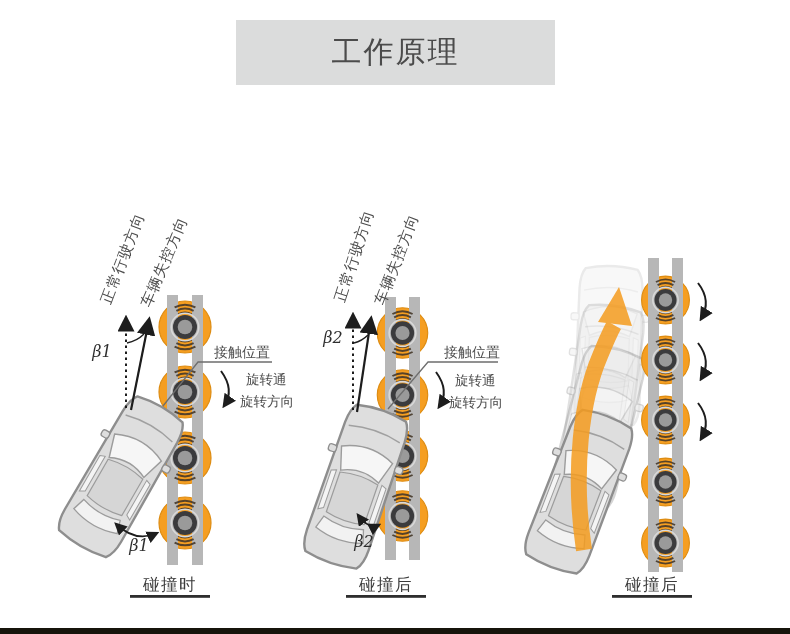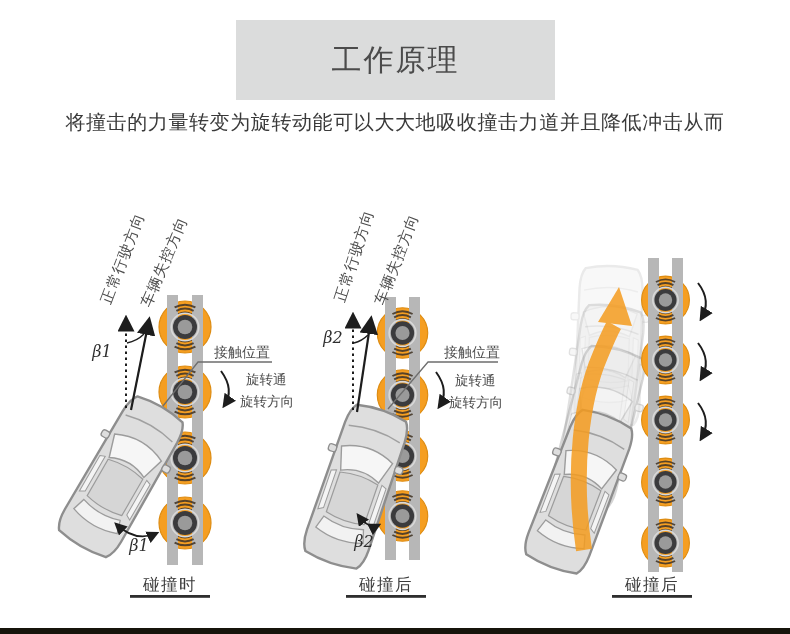--- a/index.html
+++ b/index.html
@@ -2,21 +2,21 @@
 <html><head>
 <meta charset="utf-8">
 <style>
   html,body{margin:0;padding:0;}
   body{
     width:790px;height:634px;position:relative;overflow:hidden;
     background:#ffffff;
     font-family:"DejaVu Sans","Liberation Sans",sans-serif;
   }
   .title-box{
-    position:absolute;left:236px;top:20px;width:319px;height:80px;
+    position:absolute;left:236px;top:20px;width:319px;height:65px;
     background:#dbdcdc;display:flex;align-items:center;justify-content:center;
   }
   .title-box .title{
     font-size:30px;color:#4b4b4b;font-weight:500;letter-spacing:2px;
   }
   .description{
     position:absolute;left:0;top:103px;width:790px;text-align:center;
     font-size:20px;line-height:39px;color:#3a3a3a;letter-spacing:0.6px;
   }
   svg.diagram-canvas{position:absolute;left:0;top:0;}
@@ -31,21 +31,20 @@
   .caption-label{font-size:16.5px;fill:#3a3a3a;letter-spacing:1.5px;}
 </style>
 </head>
 <body>
 
 <div class="title-box">
   <span class="title">工作原理</span>
 </div>
 
 <div class="description">
-  <div>将撞击的力量转变为旋转动能可以大大地吸收撞击力道并且降低冲击从而</div>
 </div>
 
 <svg class="diagram-canvas" width="790" height="634" viewBox="0 0 790 634">
   <defs>
     <marker id="ah-m" viewBox="0 0 10 10" refX="8" refY="5" markerWidth="8.5" markerHeight="8.5" orient="auto-start-reverse">
       <path d="M 0 0 L 10 5 L 0 10 z" fill="#1d1d1d"></path>
     </marker>
     <marker id="ah-s" viewBox="0 0 10 10" refX="8" refY="5" markerWidth="7" markerHeight="7" orient="auto-start-reverse">
       <path d="M 0 0 L 10 5 L 0 10 z" fill="#1d1d1d"></path>
     </marker>

